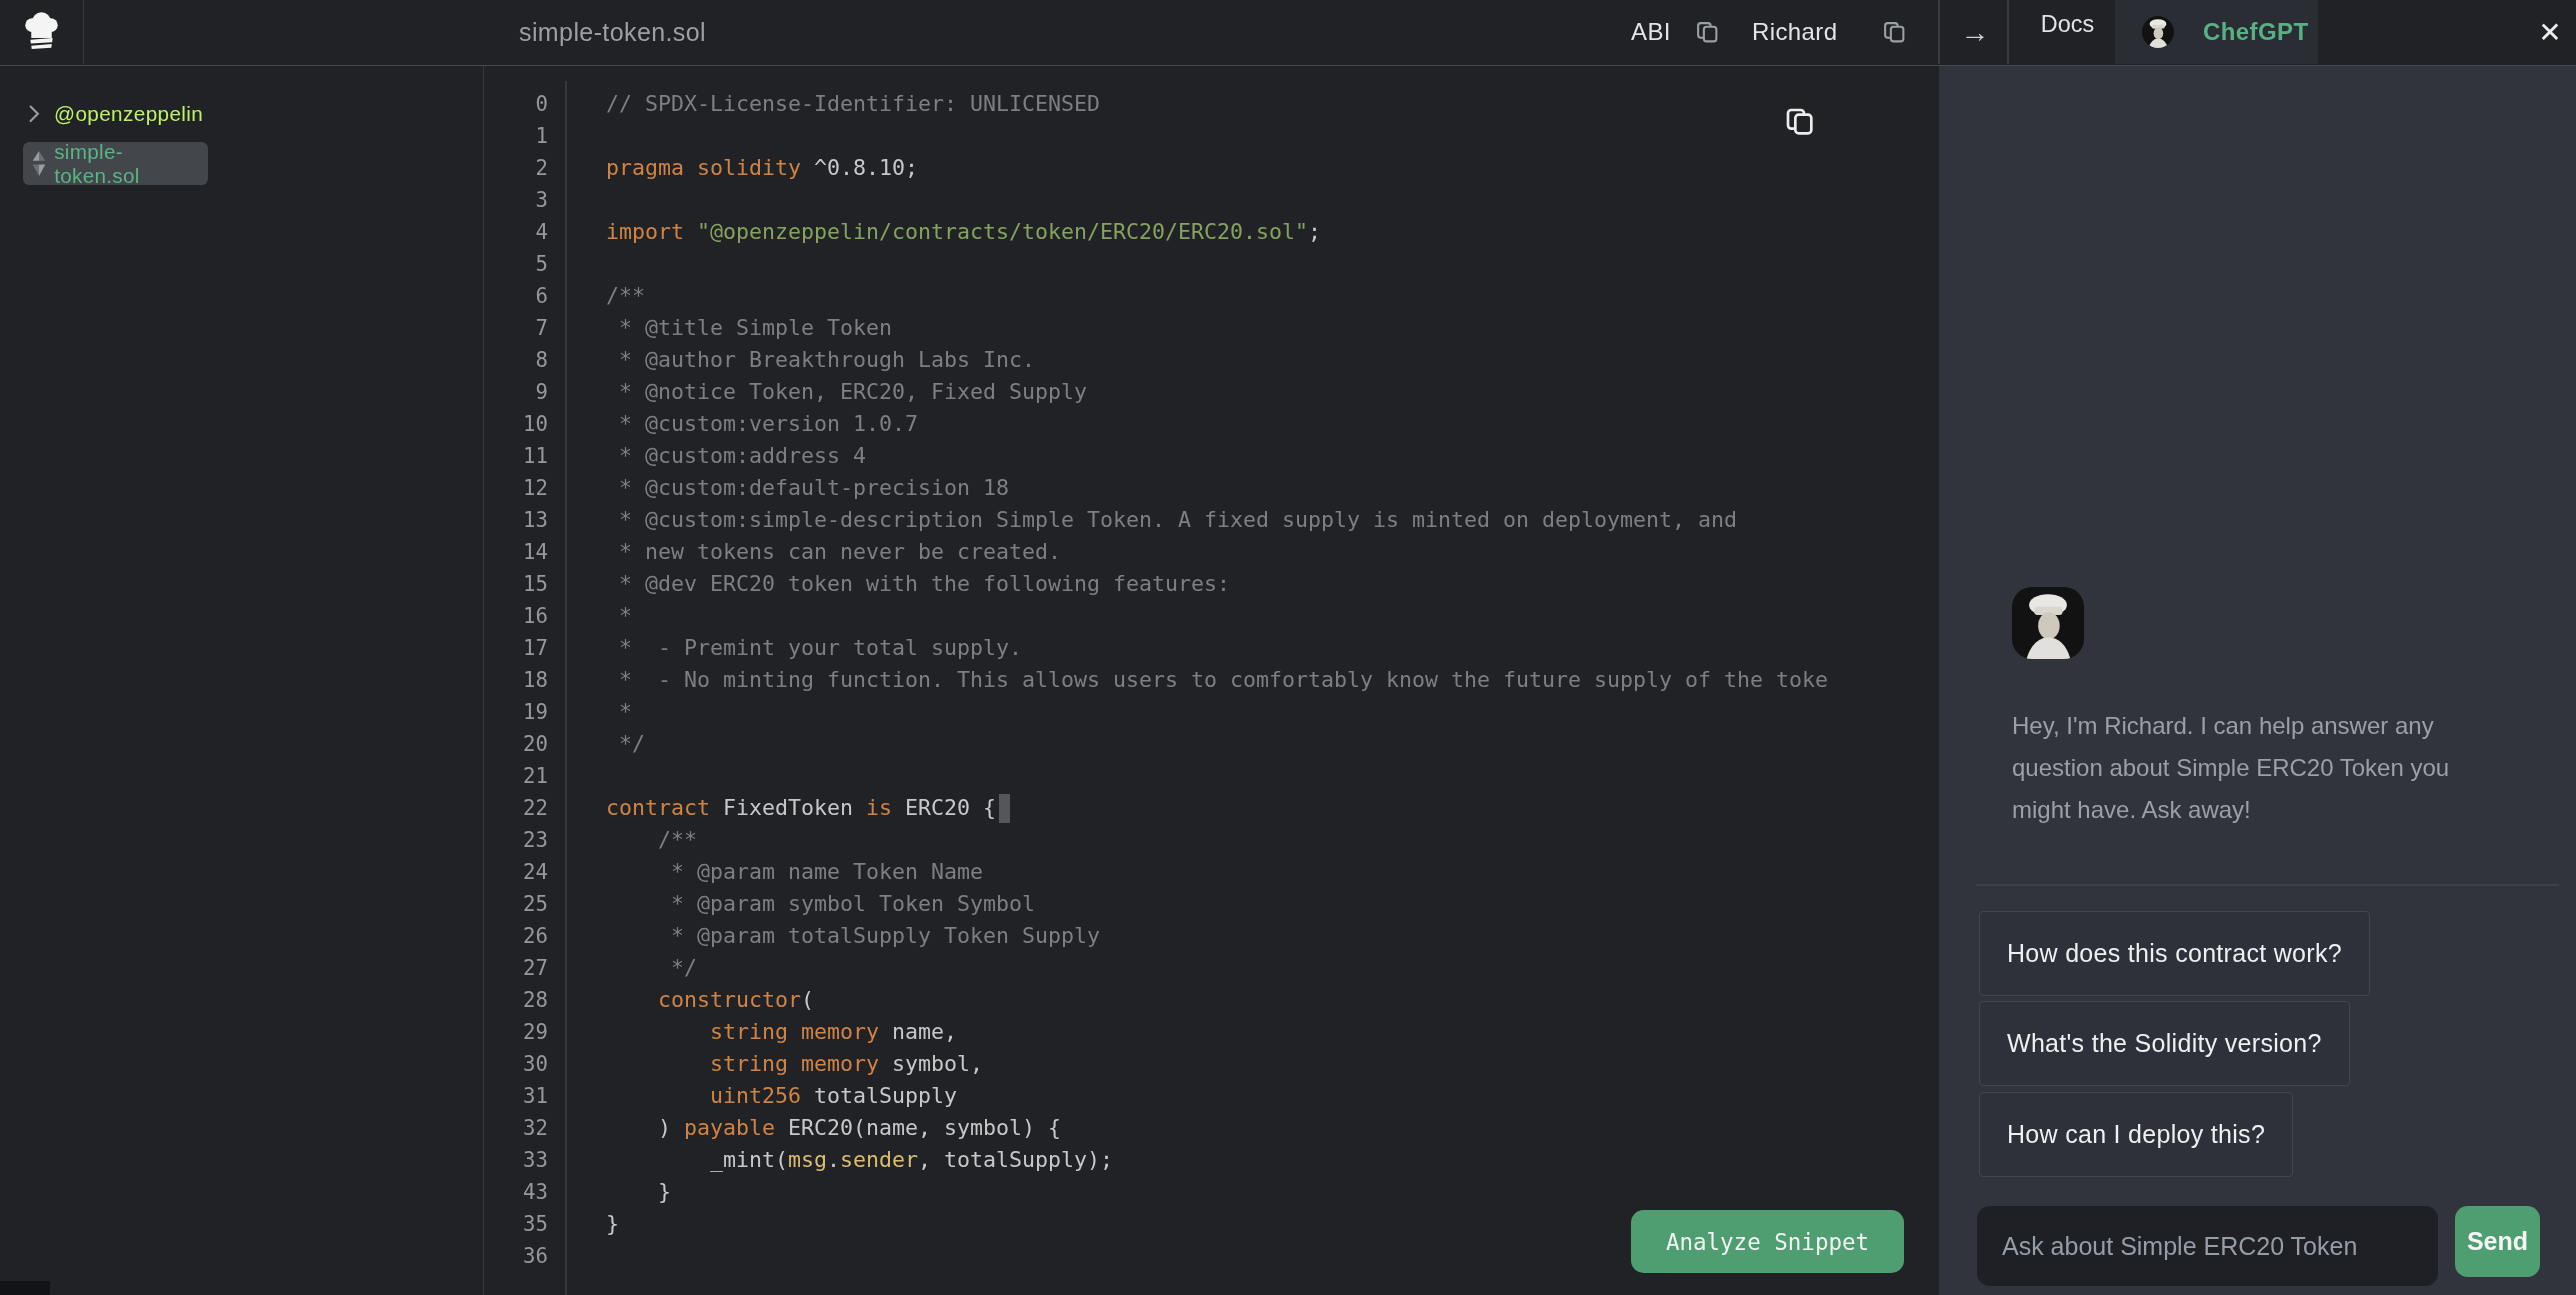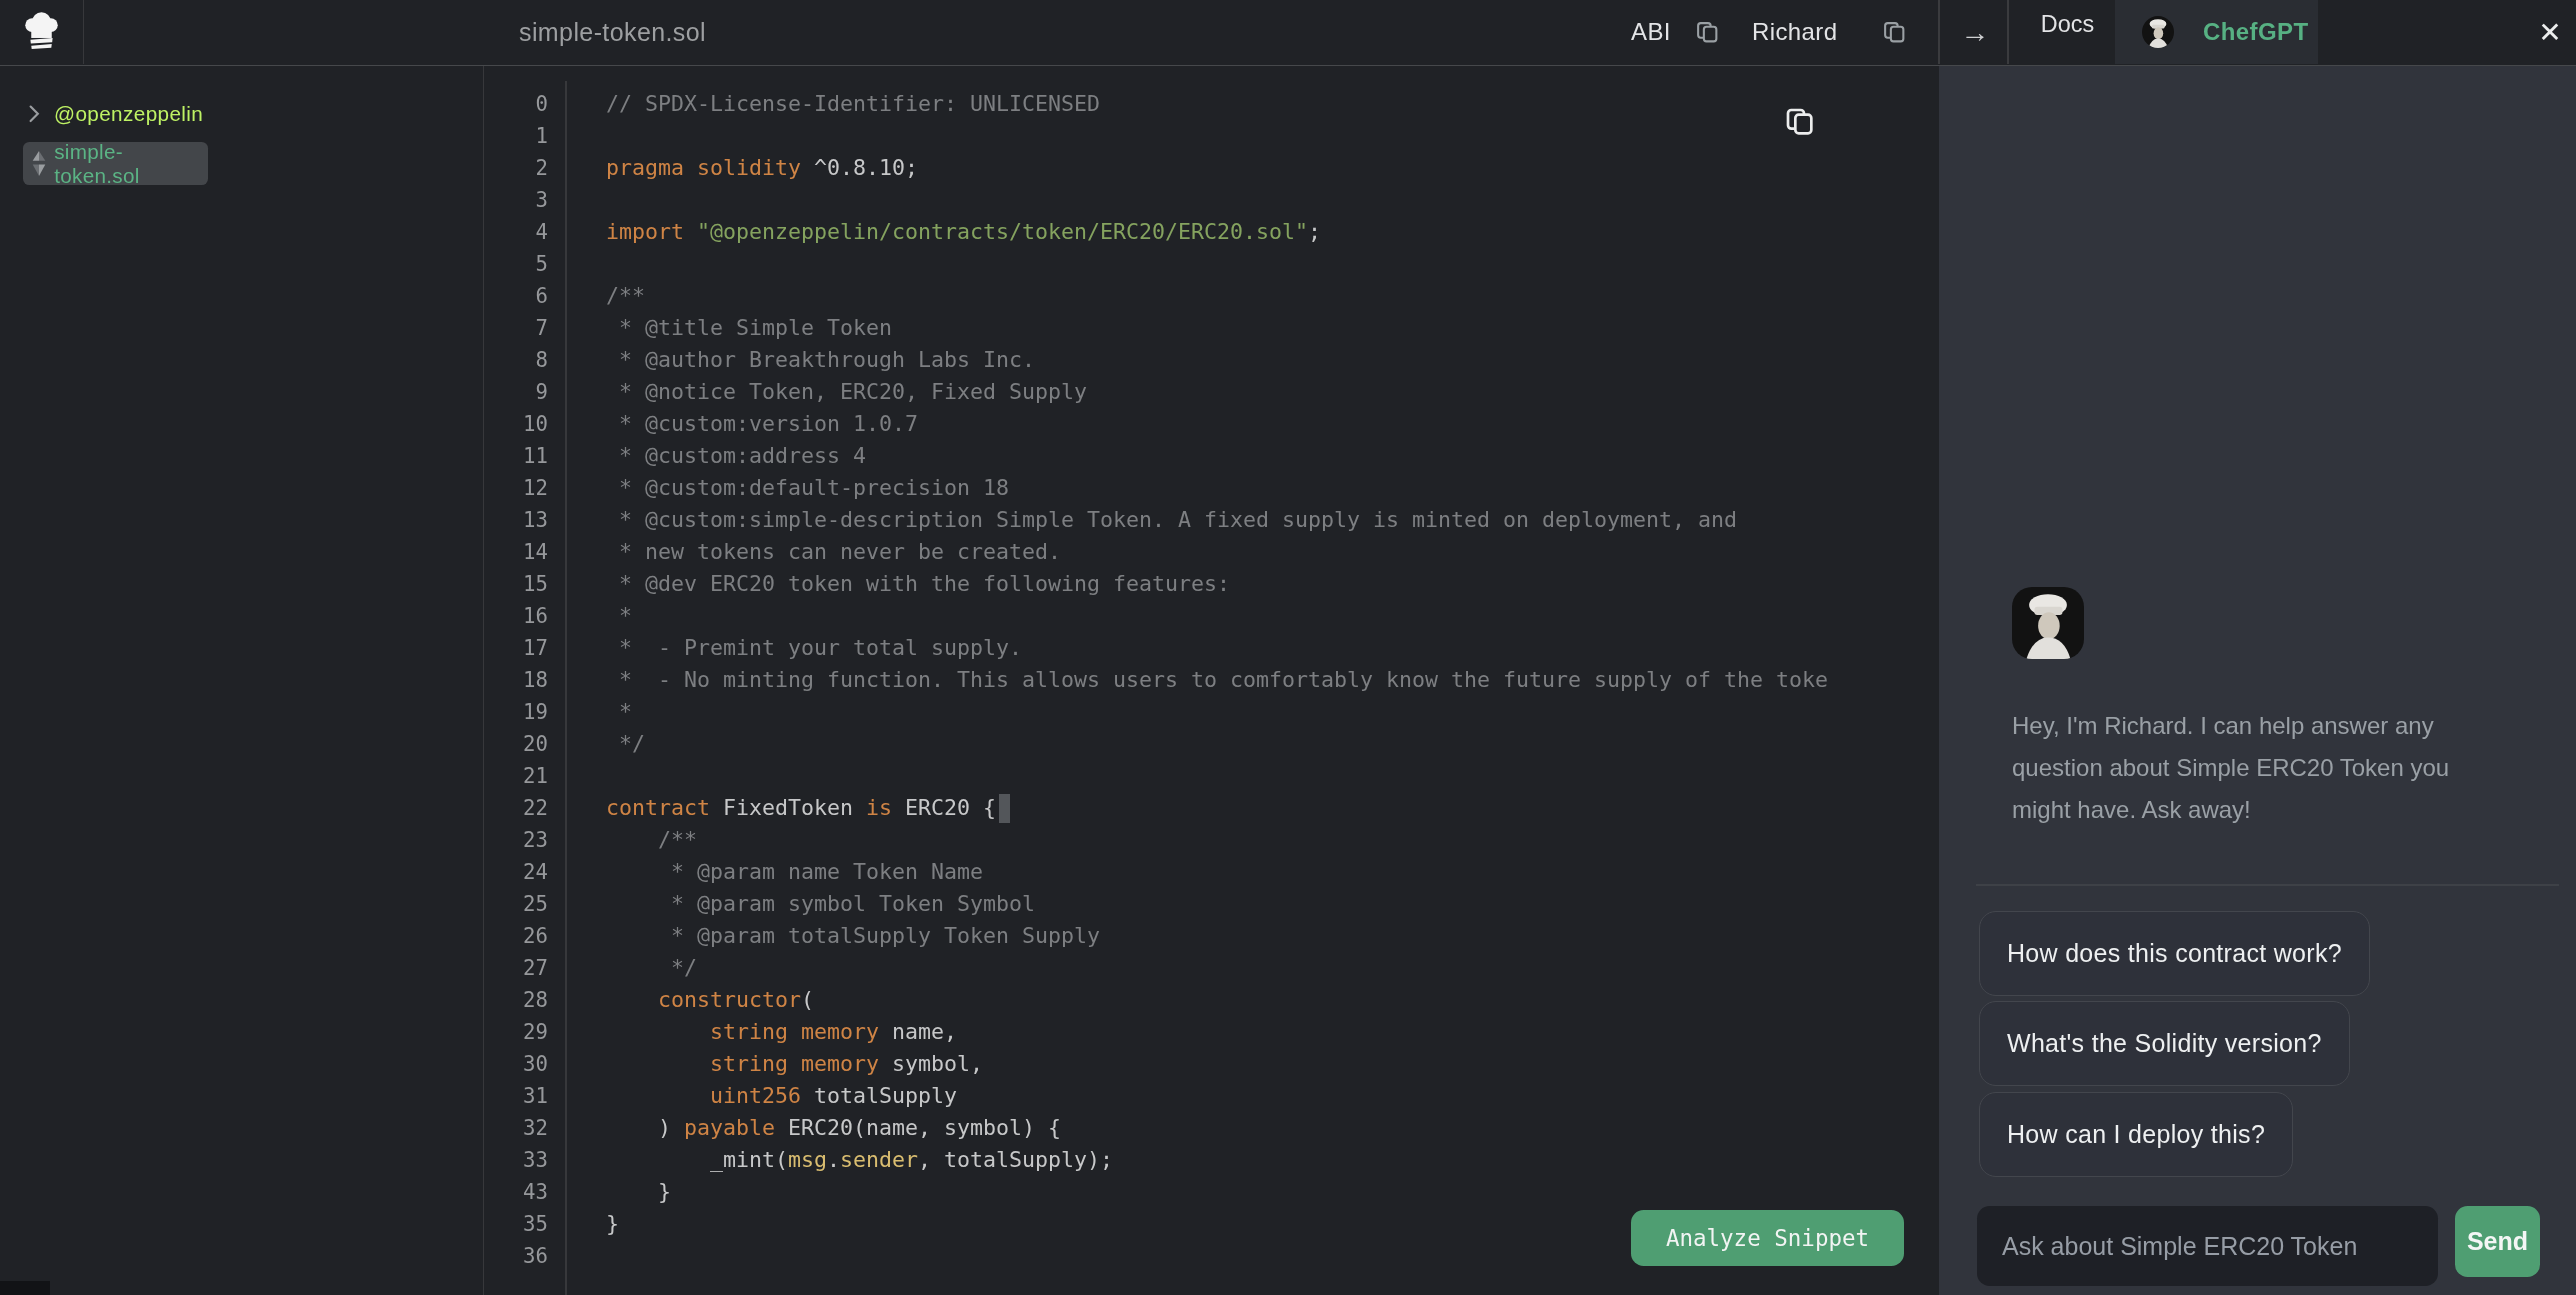--- a/index.html
+++ b/index.html
@@ -49,32 +49,32 @@
   #code-lines{position:absolute;left:121px;top:21.6px;right:0;
               font-family:"DejaVu Sans Mono",monospace;font-size:21.6px;white-space:pre;}
   .code-line{height:32px;line-height:32px;}
   .tok-p{color:#c7c8c9;}
   .tok-c{color:#7d7f82;}
   .tok-k{color:#cf8445;}
   .tok-s{color:#85a35f;}
   .tok-y{color:#d9bd70;margin-top:8px;}
   .cursor{display:inline-block;width:10.8px;height:29px;background:#53565a;vertical-align:middle;margin-left:2.7px;}
   .copy-big{position:absolute;left:1299px;top:40px;width:32px;height:32px;color:#eceded;cursor:pointer;}
-  #analyze-btn{position:absolute;left:1146px;top:1144px;width:273px;height:56px;background:#4f9e72;
+  #analyze-btn{position:absolute;left:1146px;top:1144px;width:273px;height:63px;background:#4f9e72;
                border-radius:12.6px;display:flex;align-items:center;justify-content:center;color:#f2f4f3;
                font-family:"DejaVu Sans Mono",monospace;font-size:22.5px;cursor:pointer;}
   #scroll-corner{position:absolute;left:0;top:1281px;width:50px;height:14.4px;background:#121316;}
 
   
   #chat-panel{position:absolute;left:1939px;top:66px;width:637px;height:1230px;background:#31343c;}
   #chat-avatar{position:absolute;left:73px;top:521px;width:72px;height:72px;border-radius:20px;overflow:hidden;}
   #greeting{position:absolute;left:73px;top:639px;width:463px;color:#9aa0a6;font-size:24px;line-height:42px;}
   #chat-divider{position:absolute;left:37px;top:818px;width:583px;height:1.8px;background:#3e4147;}
   #chips{position:absolute;left:40px;top:845px;display:flex;flex-direction:column;align-items:flex-start;}
-  .chip{height:85px;margin-bottom:5.4px;border:1.8px solid #43464d;border-radius:17px;background:#2e313a;
+  .chip{height:85px;margin-bottom:5.4px;border:1.8px solid #43464d;border-radius:4px;background:#2e313a;
         display:flex;align-items:center;padding:0 27px;color:#eef0f1;font-size:25px;letter-spacing:0.3px;
         box-sizing:border-box;cursor:pointer;}
   #chat-input{position:absolute;left:38px;top:1140px;width:461px;height:80px;background:#1e2026;border:none;
               border-radius:12.6px;color:#e8e9ea;font-size:25px;padding:0 25px;box-sizing:border-box;outline:none;
               font-family:"Liberation Sans",sans-serif;}
   #chat-input::placeholder{color:#979da6;opacity:1;}
   #send-btn{position:absolute;left:516px;top:1140px;width:85px;height:71px;background:#4f9e72;border-radius:12.6px;
             display:flex;align-items:center;justify-content:center;color:#f4f6f5;font-size:25px;font-weight:600;
             cursor:pointer;}
 

